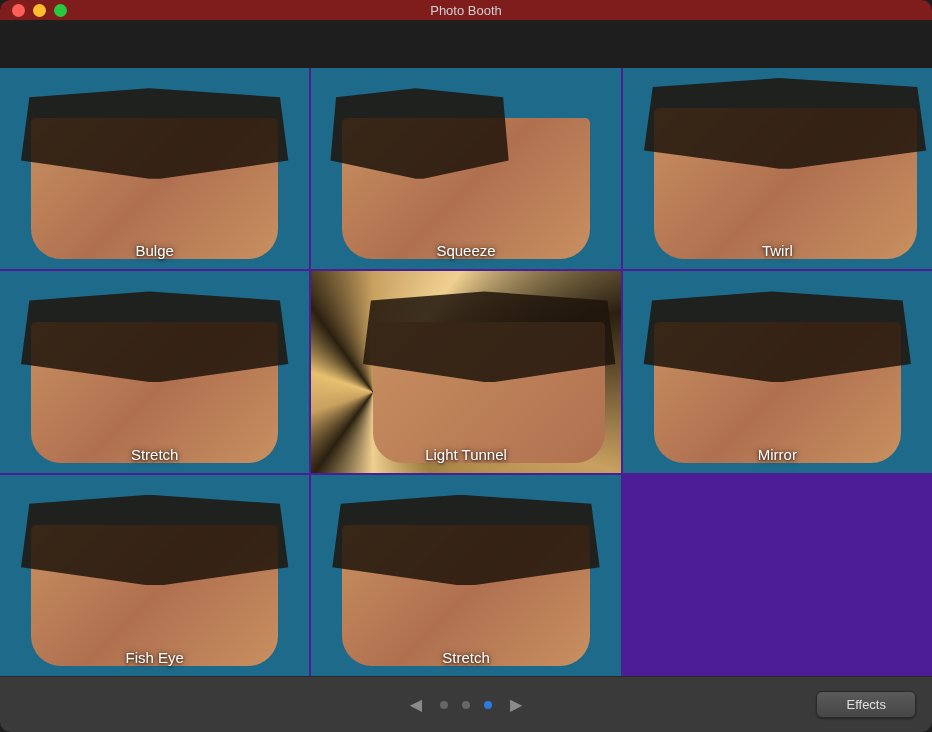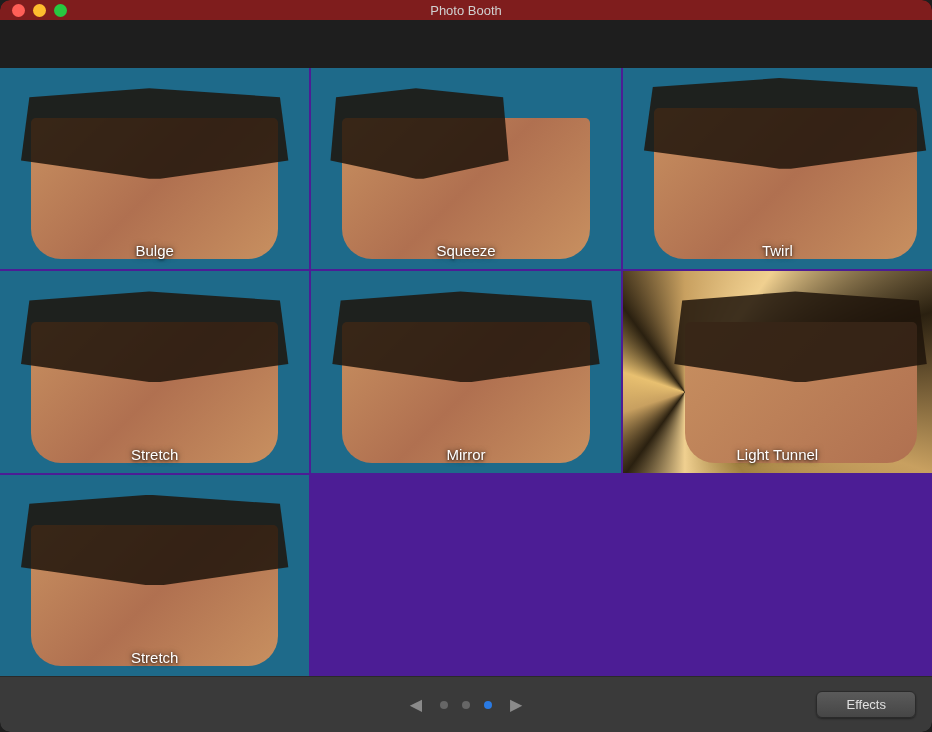--- a/index.html
+++ b/index.html
@@ -216,38 +216,46 @@
 
   <div class="effect-cell cell-normal">
     <div class="photo-container">
       <div class="blue-bg"></div>
       <div class="skin-area"></div>
       <div class="glasses-dark"></div>
     </div>
     <span class="effect-label">Stretch</span>
   </div>
 
-  <div class="effect-cell cell-mirror">
-    <div class="photo-container">
-      <div class="blue-bg"></div>
-      <div class="skin-area"></div>
-      <div class="glasses-dark"></div>
-    </div>
-    <span class="effect-label">Mirror</span>
-  </div>
-
   <div class="effect-cell cell-light-tunnel">
     <div class="photo-container">
       <div style="position:absolute;inset:0;background:conic-gradient(from 0deg at 20% 60%, #c8a060, #f0d090, #2a2010, #c8a060, #a08040, #f0d090, #2a2010, #c8a060, #e8c070, #2a2010, #c8a060);"></div>
       <div class="skin-area" style="background: linear-gradient(135deg, #c89060, #b07050); left:20%; right:5%;"></div>
       <div class="glasses-dark" style="left:15%; right:0%;"></div>
     </div>
     <span class="effect-label">Light Tunnel</span>
   </div>
 
+  <div class="effect-cell cell-mirror">
+    <div class="photo-container">
+      <div class="blue-bg"></div>
+      <div class="skin-area"></div>
+      <div class="glasses-dark"></div>
+    </div>
+    <span class="effect-label">Mirror</span>
+  </div>
+
+  <div class="effect-cell cell-fish-eye">
+    <div class="photo-container">
+      <div class="blue-bg"></div>
+      <div class="skin-area"></div>
+      <div class="glasses-dark"></div>
+    </div>
+    <span class="effect-label">Fish Eye</span>
+  </div>
 
   <div class="effect-cell cell-stretch">
     <div class="photo-container">
       <div class="blue-bg"></div>
       <div class="skin-area"></div>
       <div class="glasses-dark"></div>
     </div>
     <span class="effect-label">Stretch</span>
   </div>
 

